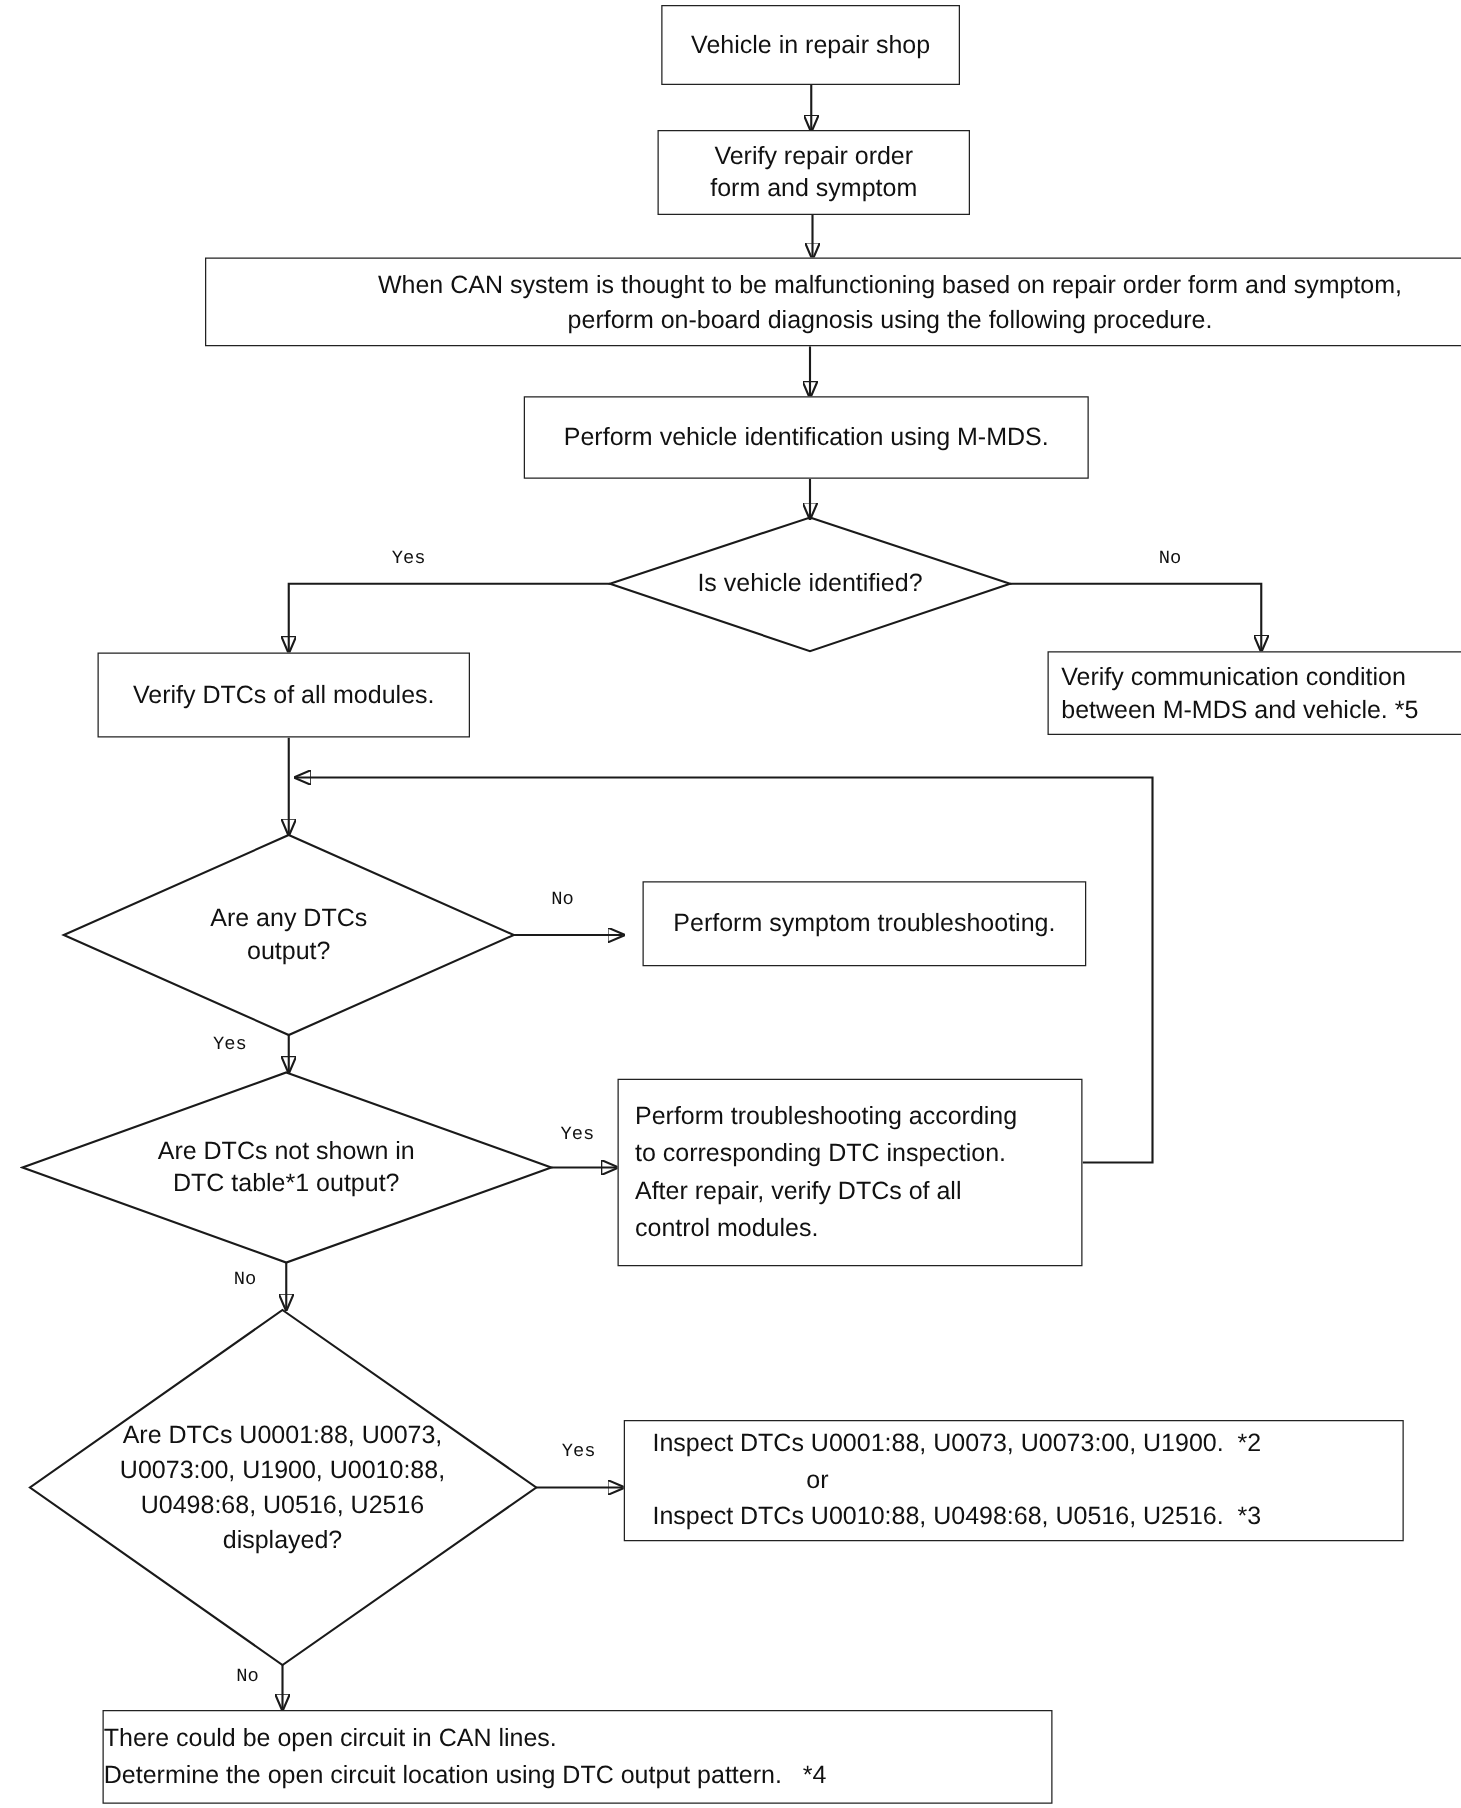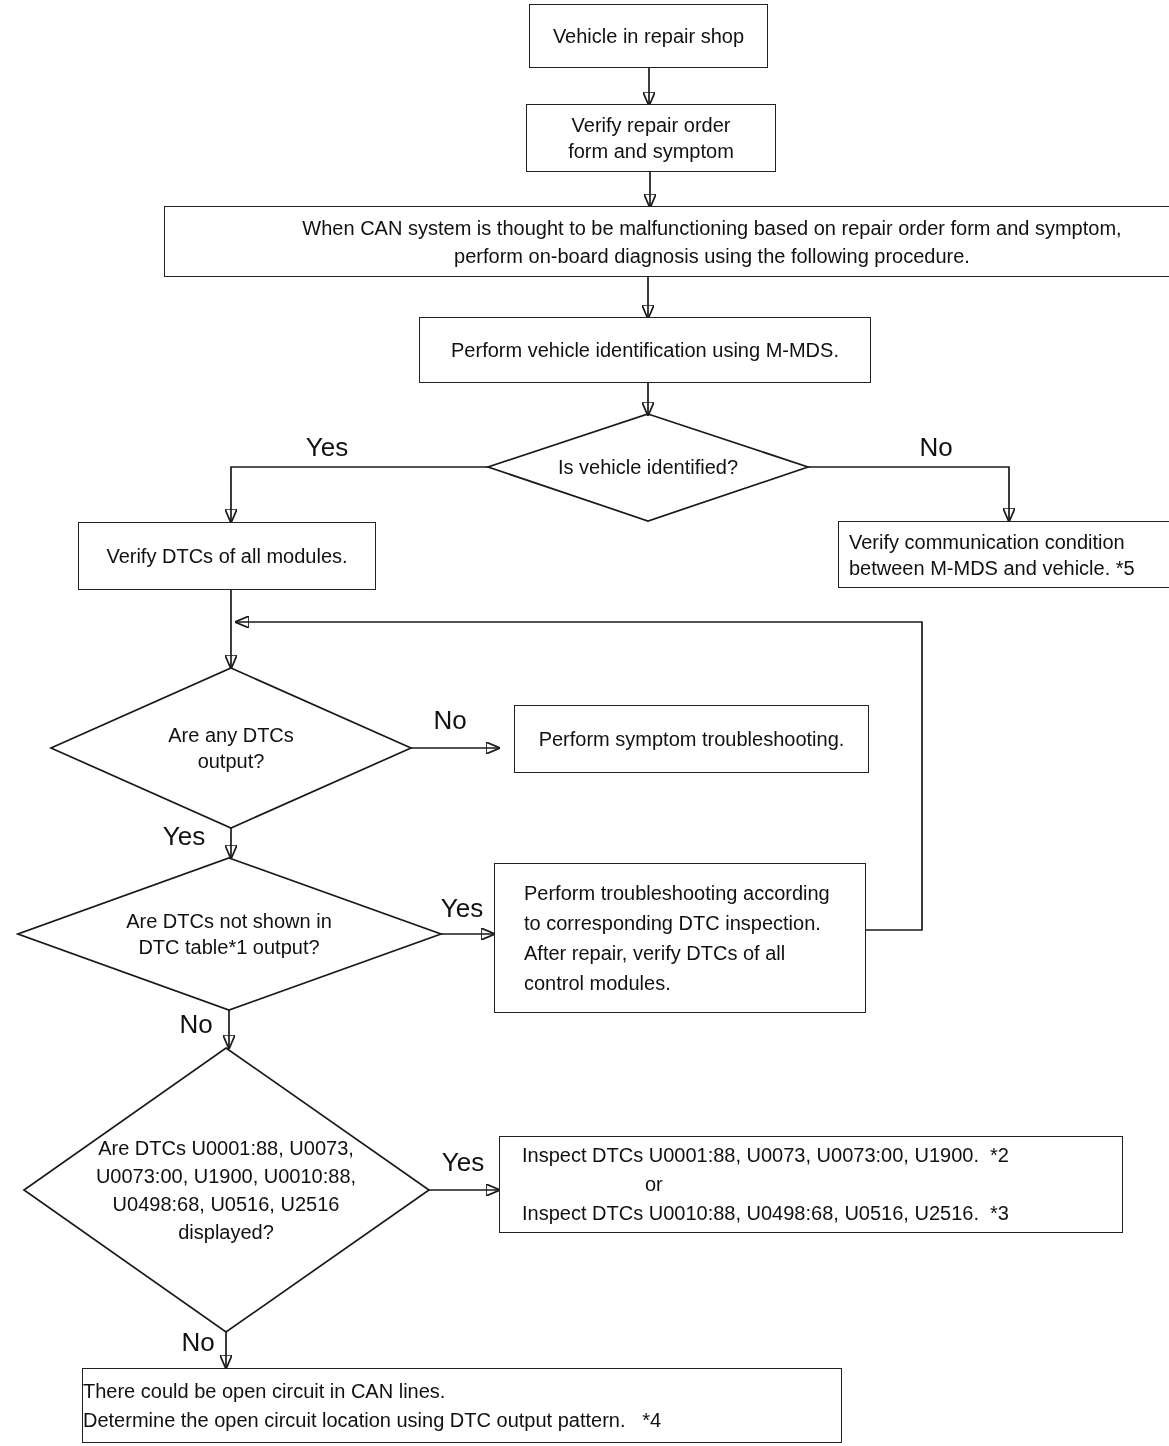--- a/index.html
+++ b/index.html
@@ -36,33 +36,34 @@
   .dtext {
     position: absolute;
     text-align: center;
     font-size: 20px;
     line-height: 26px;
   }
   .elabel {
     position: absolute;
     width: 64px;
     text-align: center;
-    font-size: 26px;
+    font-size: 15px;
     line-height: 24px;
+    font-family: Liberation Mono, monospace;
   }
 
   
   #n-vehicle   { left: 513px; top: 4px;    width: 239px; height: 64px; }
   #n-order     { left: 510px; top: 104px;  width: 250px; height: 68px; }
   #n-whencan   { left: 148px; top: 206px;  width: 1096px; height: 71px; line-height: 28px; }
   #n-identify  { left: 403px; top: 317px;  width: 452px; height: 66px; }
   #n-verifydtc { left: 62px;  top: 522px;  width: 298px; height: 68px; }
   #n-comm      { left: 822px; top: 521px;  width: 346px; height: 67px; padding-left: 10px; }
   #n-symptom   { left: 498px; top: 705px;  width: 355px; height: 68px; }
-  #n-dtcinsp   { left: 478px; top: 863px;  width: 372px; height: 150px; padding-left: 29px; line-height: 30px; }
+  #n-dtcinsp   { left: 478px; top: 863px;  width: 372px; height: 150px; padding-left: 13px; line-height: 30px; }
   #n-inspect   { left: 483px; top: 1136px; width: 624px; height: 97px; padding-left: 22px; line-height: 29px; }
   #n-inspect .line:nth-child(2) { padding-left: 123px; }
   #n-open     { left: 66px;  top: 1368px; width: 760px; height: 75px; line-height: 29px; }
 
   #d-identified { left: 457px; top: 454px;  width: 350px; }
   #d-anydtc     { left: 40px;  top: 722px;  width: 350px; }
   #d-notshown   { left: 38px;  top: 908px;  width: 350px; }
   #d-displayed  { left: 35px;  top: 1134px; width: 350px; line-height: 28px; }
 
   #l-id-yes   { left: 279px; top: 435px; }

